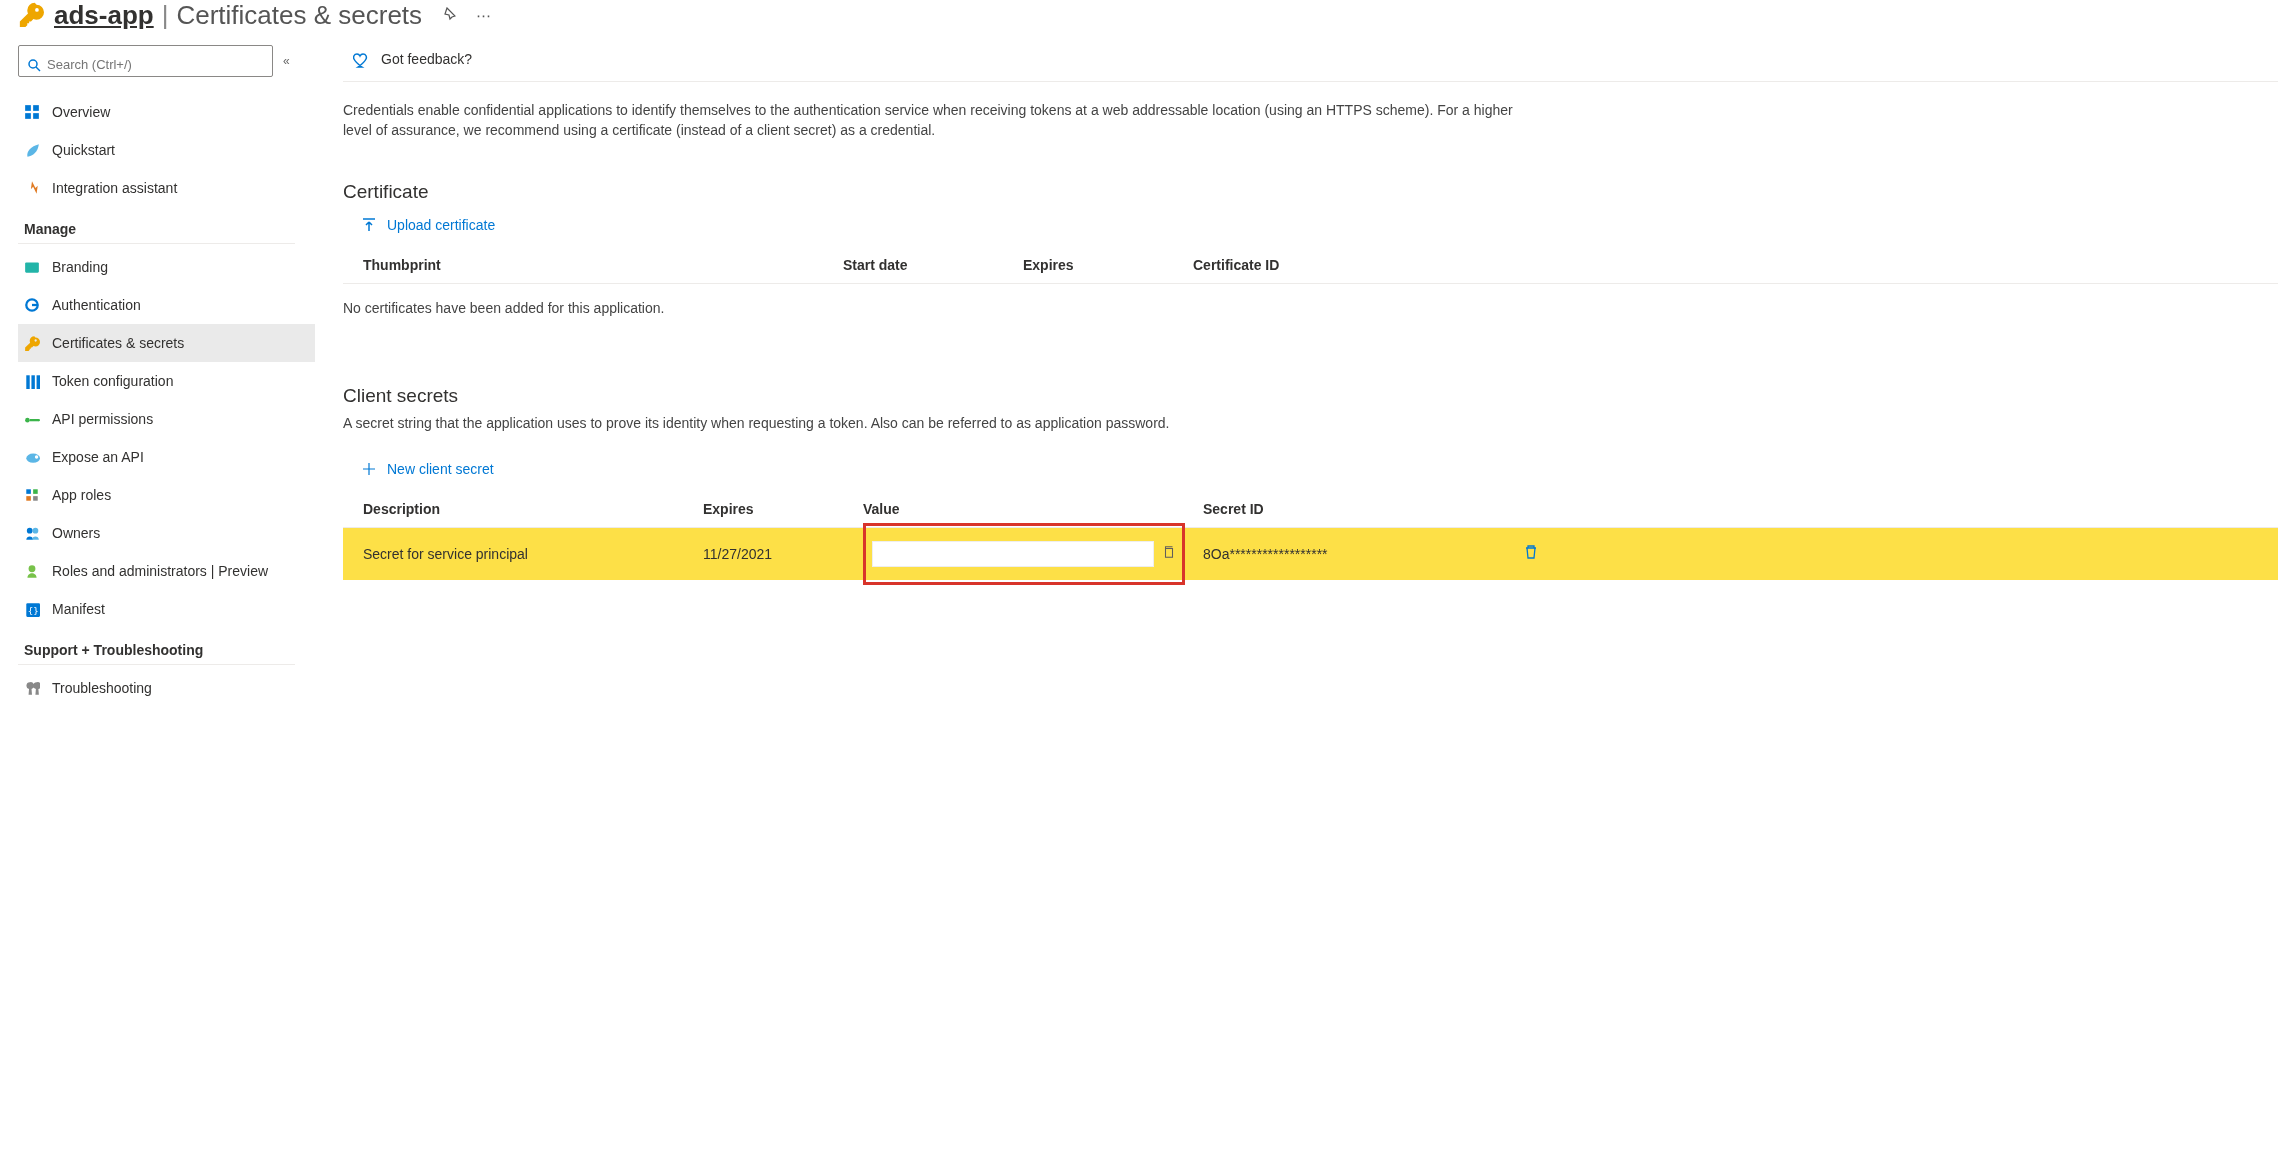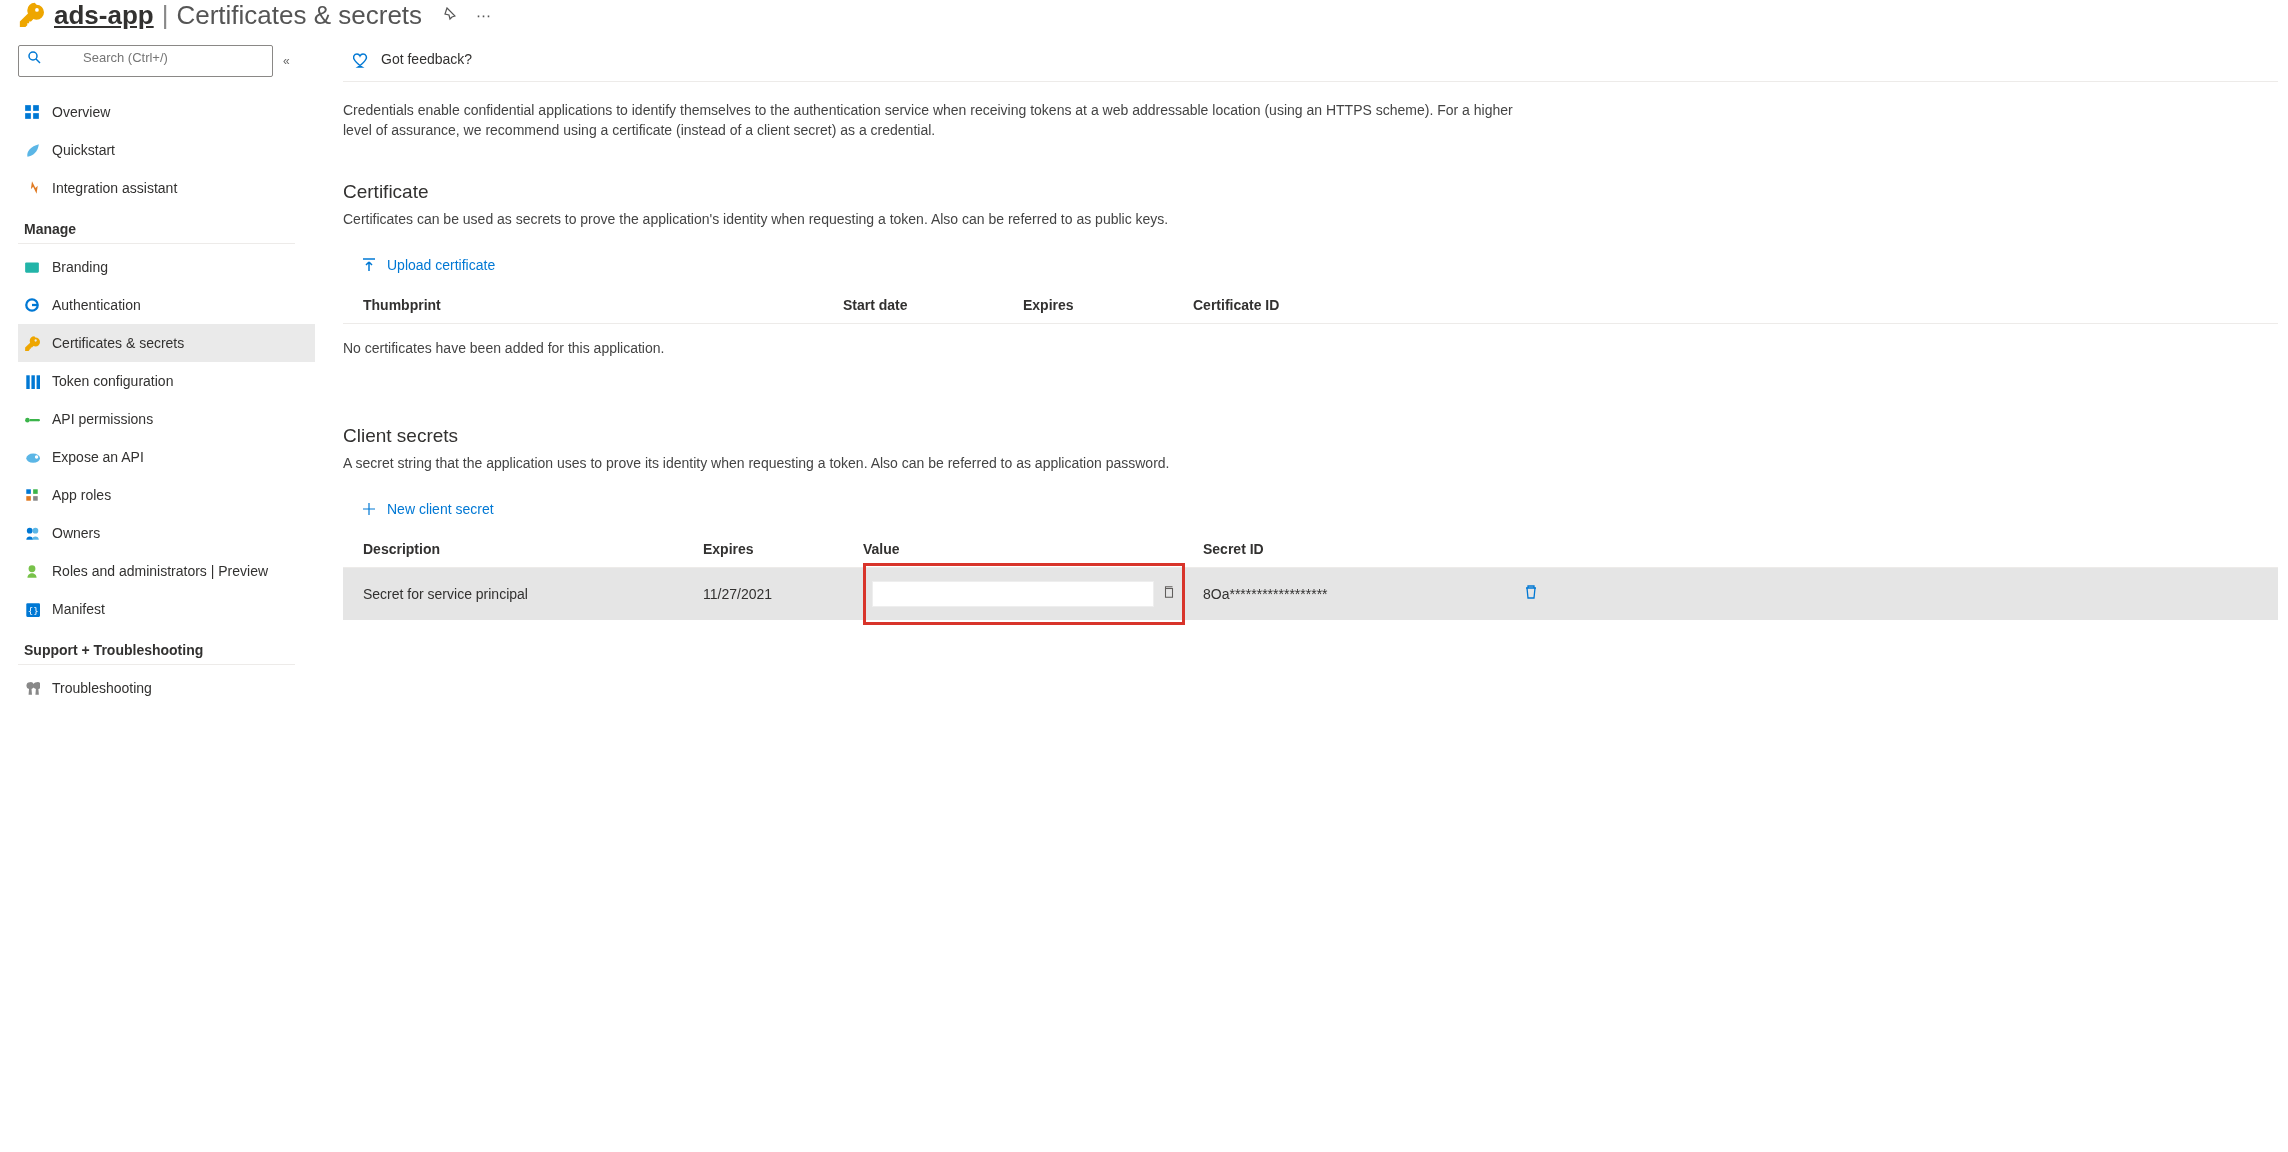--- a/index.html
+++ b/index.html
@@ -47,27 +47,26 @@
   }
   .search-row {
     display: flex;
     align-items: center;
     gap: 10px;
     margin-bottom: 16px;
   }
   .search-box {
     flex: 1;
     display: flex;
-    align-items: flex-start;
+    align-items: flex-end;
     border: 1px solid #8a8886;
     border-radius: 2px;
     padding: 4px 8px;
     height: 32px;
     max-width: 255px;
-    gap: 36px;
   }
   .search-box svg { width: 14px; height: 14px; }
   .search-box input {
     border: none;
     outline: none;
     margin-left: 6px;
     font-size: 13px;
     flex: 1;
     color: #666;
   }
@@ -157,21 +156,21 @@
     font-size: 14px;
     color: #444;
     padding: 16px 0 0 0;
   }
   .secret-head { grid-template-columns: 340px 160px 340px 320px 40px; }
   .secret-row {
     display: grid;
     grid-template-columns: 340px 160px 340px 320px 40px;
     align-items: center;
     padding: 9px 0 9px 20px;
-    background: #e5e5e5;
+    background: #fde047;
     font-size: 14px;
   }
   .value-cell {
     display: flex;
     align-items: center;
     border: 3px solid #d8342a;
     padding: 4px 6px;
     margin: -14px 18px -14px 0;
     height: 62px;
     position: relative;
@@ -410,21 +409,20 @@
       <div class="feedback-row">
         <svg viewBox="0 0 18 18">
             <use href="#i-heart"></use>
           </svg>
         <span>Got feedback?</span>
       </div>
 
       <div class="desc">Credentials enable confidential applications to identify themselves to the authentication service when receiving tokens at a web addressable location (using an HTTPS scheme). For a higher level of assurance, we recommend using a certificate (instead of a client secret) as a credential.</div>
 
       <div class="section-title">Certificate</div>
-      <div class="section-desc">Certificates can be used as secrets to prove the application's identity when requesting a token. Also can be referred to as public keys.</div>
 
       <div class="action-link">
         <svg viewBox="0 0 16 16">
             <use href="#i-upload"></use>
           </svg>
         <span>Upload certificate</span>
       </div>
 
       <div class="tbl">
         <div class="tbl-head cert-head">

